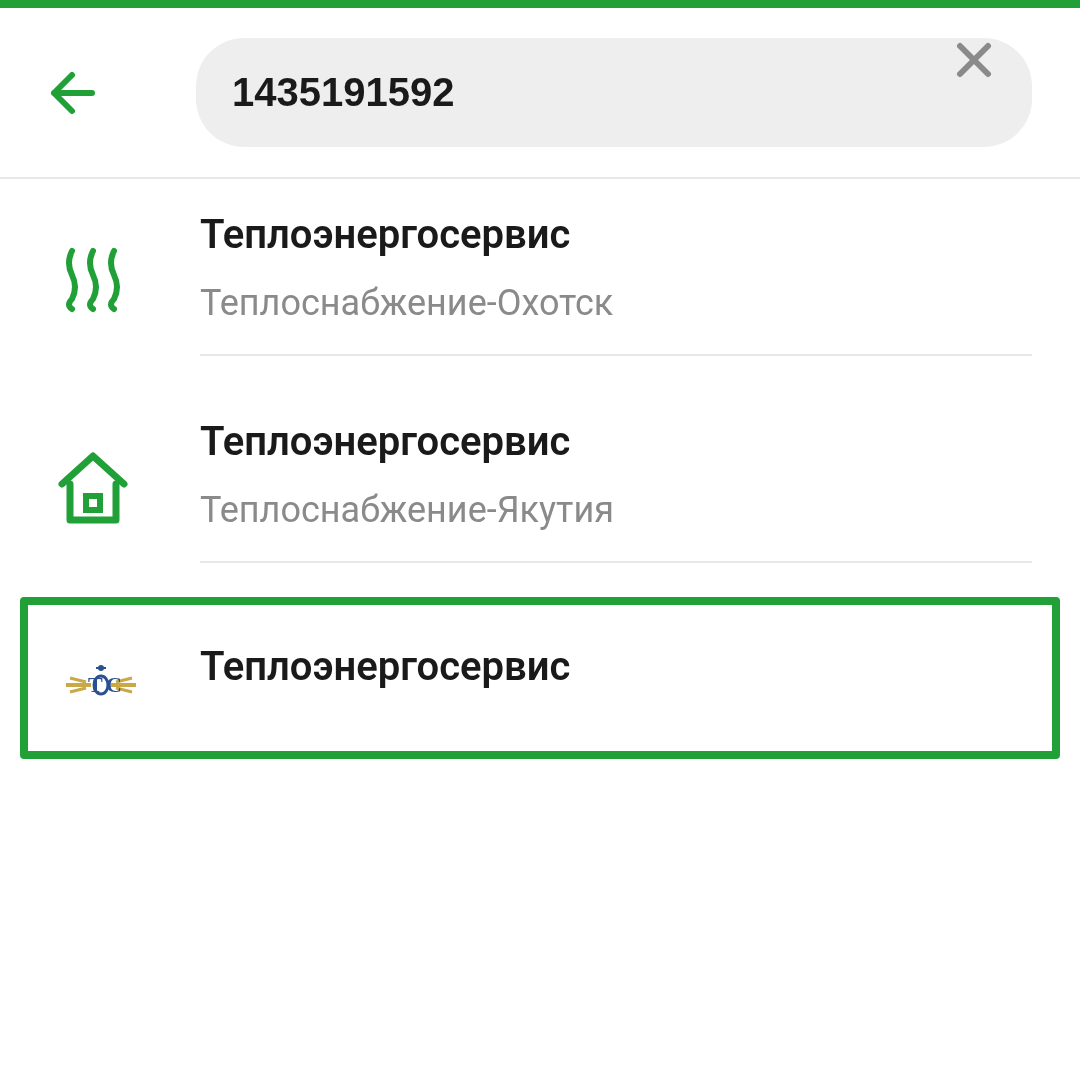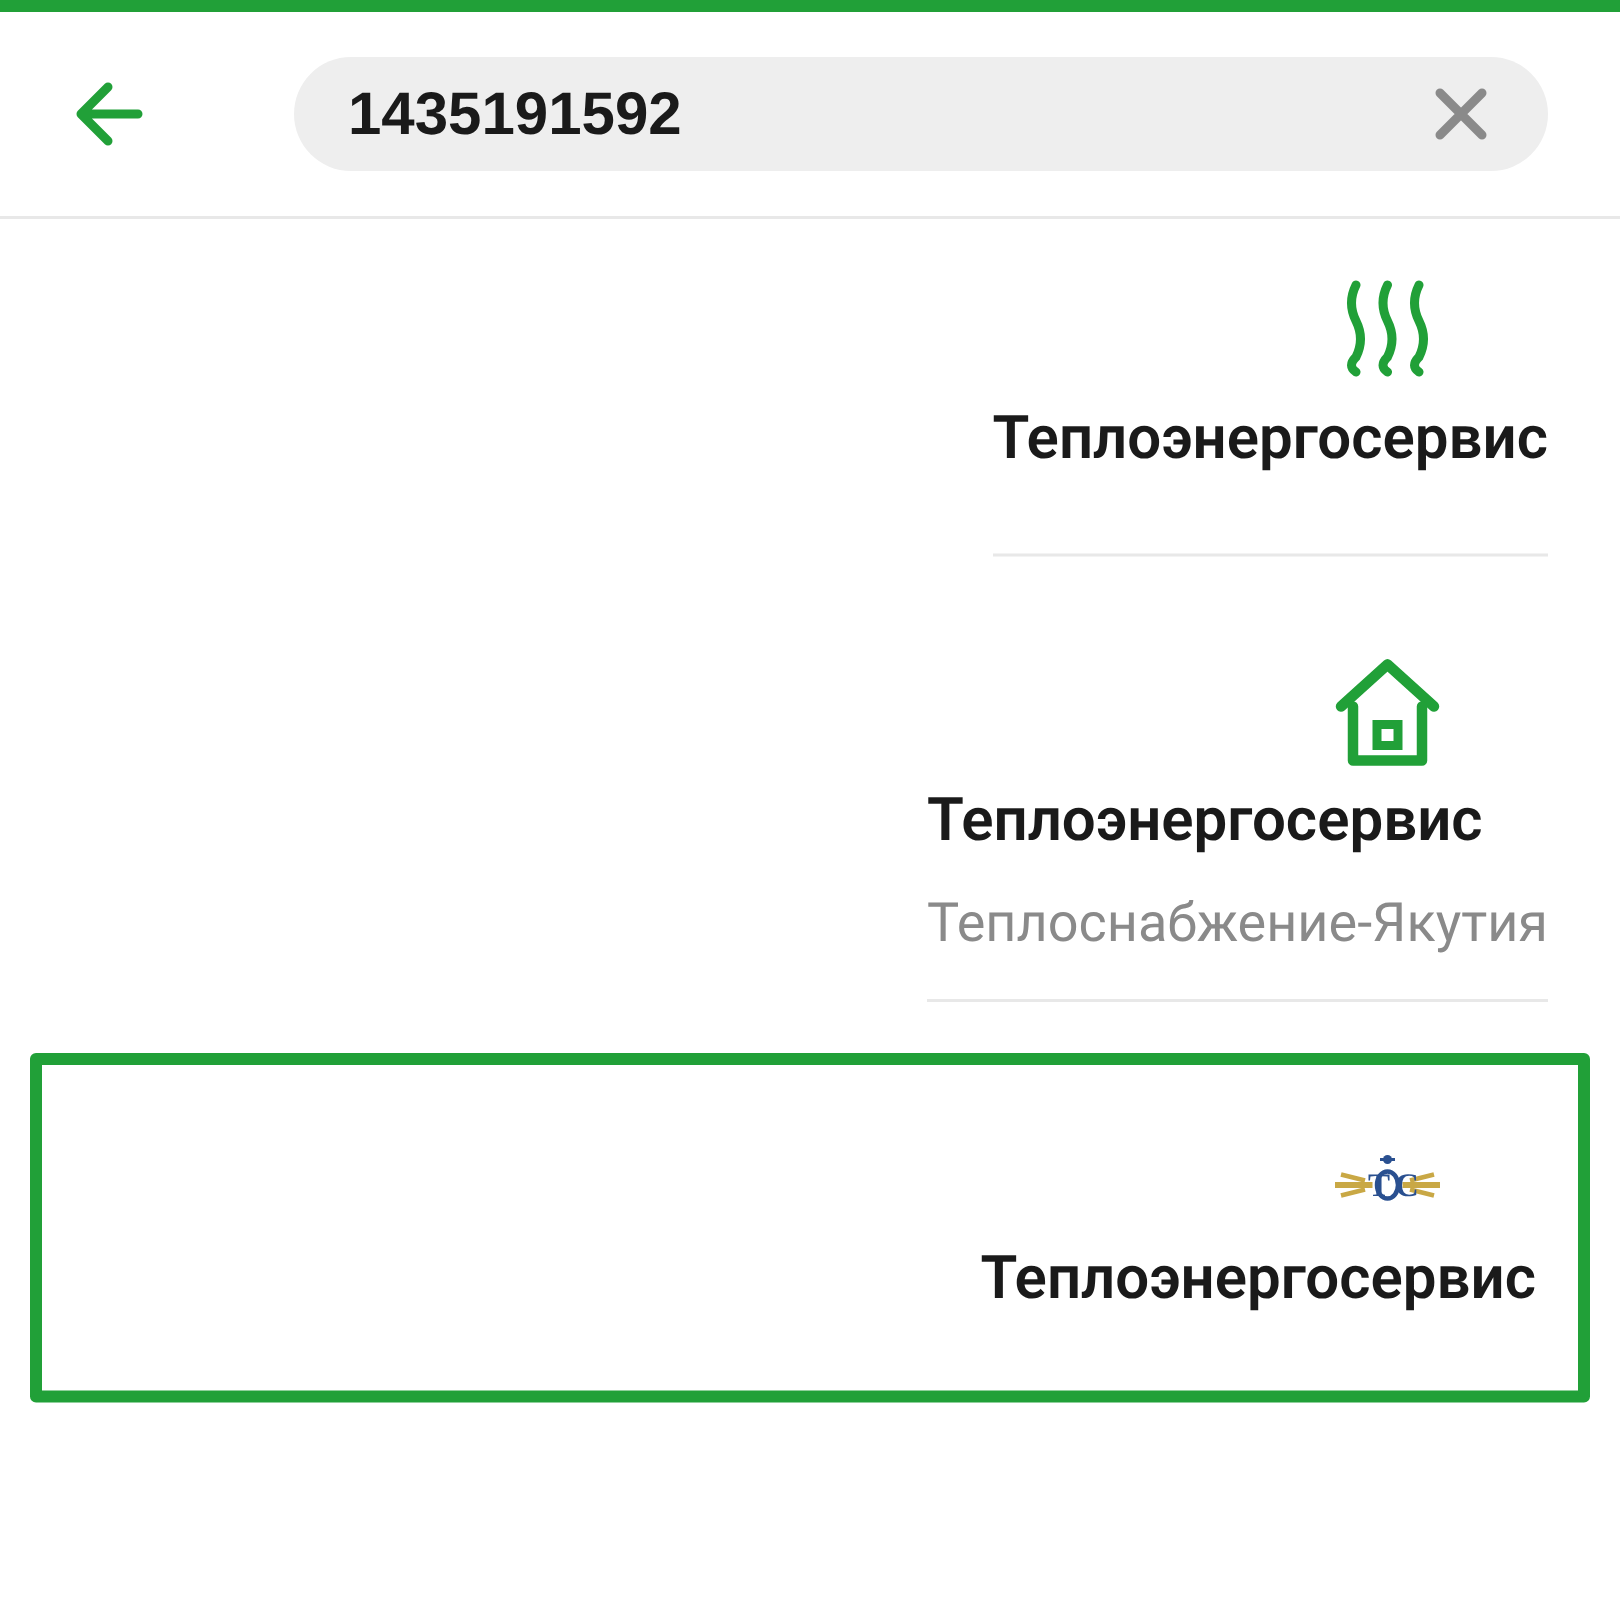--- a/index.html
+++ b/index.html
@@ -30,25 +30,24 @@
       align-items: center;
       justify-content: center;
       width: 48px;
       height: 48px;
       cursor: pointer;
       margin-right: 100px;
     }
     .search-container {
       flex: 1;
       display: flex;
-      align-items: center;
       background: #eeeeee;
       border-radius: 48px;
       padding: 0 36px;
-      height: 76px;
+      height: 109px;
     }
     .search-input {
       flex: 1;
       border: none;
       background: transparent;
       font-size: 40px;
       font-weight: 600;
       color: #1a1a1a;
       outline: none;
     }
@@ -58,25 +57,24 @@
       justify-content: center;
       width: 44px;
       height: 44px;
       cursor: pointer;
     }
     .list {
       padding: 0;
     }
     .list-item {
       display: flex;
-      align-items: flex-end;
+      align-items: center;
       padding: 32px 48px 30px 48px;
       cursor: pointer;
       position: relative;
-      flex-direction: column;
     }
     .list-item-icon {
       width: 90px;
       height: 90px;
       display: flex;
       align-items: flex-start;
       justify-content: center;
       margin-right: 62px;
       padding-top: 4px;
     }
@@ -155,20 +153,21 @@
   <div class="list-item">
     <div class="list-item-icon heat-icon">
       <svg viewBox="0 0 70 70" fill="none">
         <path d="M14 8 Q8 20 14 32 Q20 44 14 56 Q8 62 14 66" stroke="#21a038" stroke-width="6" stroke-linecap="round" fill="none"></path>
         <path d="M35 8 Q29 20 35 32 Q41 44 35 56 Q29 62 35 66" stroke="#21a038" stroke-width="6" stroke-linecap="round" fill="none"></path>
         <path d="M56 8 Q50 20 56 32 Q62 44 56 56 Q50 62 56 66" stroke="#21a038" stroke-width="6" stroke-linecap="round" fill="none"></path>
       </svg>
     </div>
     <div class="list-item-content">
       <div class="list-item-title">Теплоэнергосервис</div>
+      <div class="list-item-subtitle">Теплоснабжение-Охотск</div>
     </div>
   </div>
 
   <div class="list-item">
     <div class="list-item-icon house-icon">
       <svg viewBox="0 0 78 78" fill="none">
         <path d="M8 34 L39 6 L70 34" stroke="#21a038" stroke-width="7" stroke-linecap="round" stroke-linejoin="round" fill="none"></path>
         <path d="M16 34 L16 70 L62 70 L62 34" stroke="#21a038" stroke-width="7" stroke-linecap="round" stroke-linejoin="round" fill="none"></path>
         <rect x="32" y="46" width="14" height="14" stroke="#21a038" stroke-width="6" fill="none"></rect>
       </svg>

